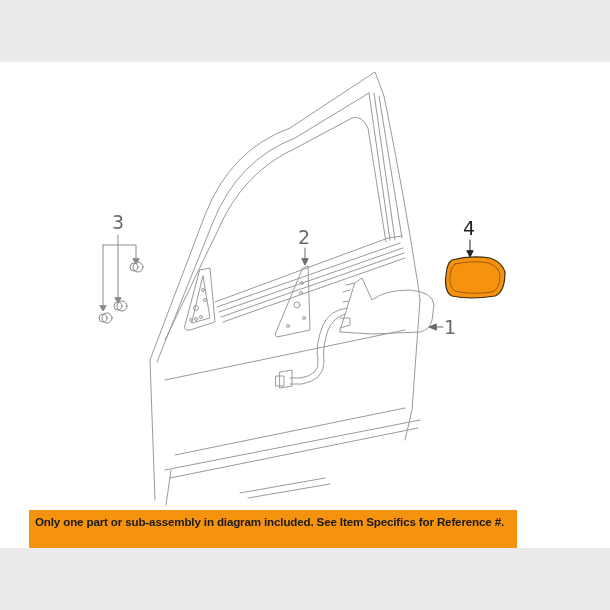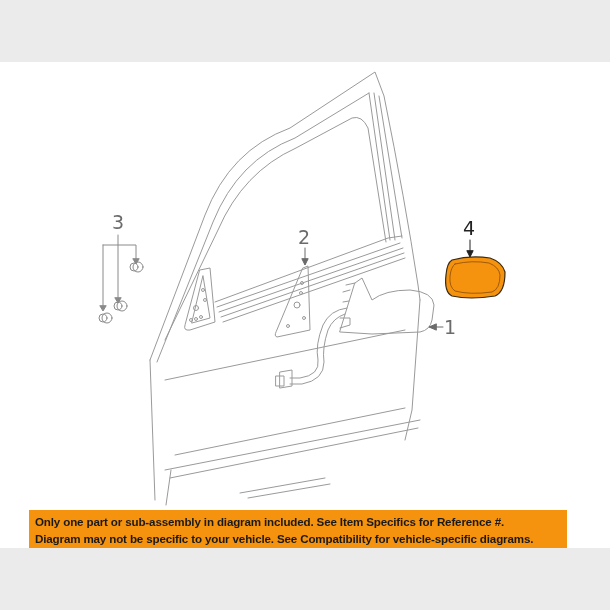--- a/index.html
+++ b/index.html
@@ -14,21 +14,21 @@
       background: #ffffff;
     }
     .diagram-svg { position: absolute; left: 0; top: 0; }
     .callout {
       position: absolute;
       font-family: "DejaVu Sans", sans-serif;
       font-size: 19px; color: #6b6b6b; line-height: 1;
     }
     .callout.dark { color: #222222; }
     .banner {
-      position: absolute; left: 29px; top: 510px; width: 538px; height: 38px;
+      position: absolute; left: 29px; top: 510px; width: 488px; height: 38px;
       background: #f5920e;
       box-sizing: border-box; padding: 3px 0 0 6px;
       font-family: "Liberation Sans", sans-serif; font-weight: bold;
       font-size: 11.6px; line-height: 17px; color: #1a1a1a;
       letter-spacing: -0.15px; white-space: nowrap;
     }
     .banner div { display: block; }
   </style>
 </head>
 <body>
@@ -125,14 +125,13 @@
   </svg>
 
   <span class="callout" style="left:112px; top:151px;">3</span>
   <span class="callout" style="left:298px; top:166px;">2</span>
   <span class="callout" style="left:444px; top:256px;">1</span>
   <span class="callout dark" style="left:463px; top:157px;">4</span>
 </div>
 
 <div class="banner">
   <div>Only one part or sub-assembly in diagram included. See Item Specifics for Reference #.</div>
-  <div>Diagram may not be specific to your vehicle. See Compatibility for vehicle-specific diagrams.</div>
 </div>
 
 </body></html>

